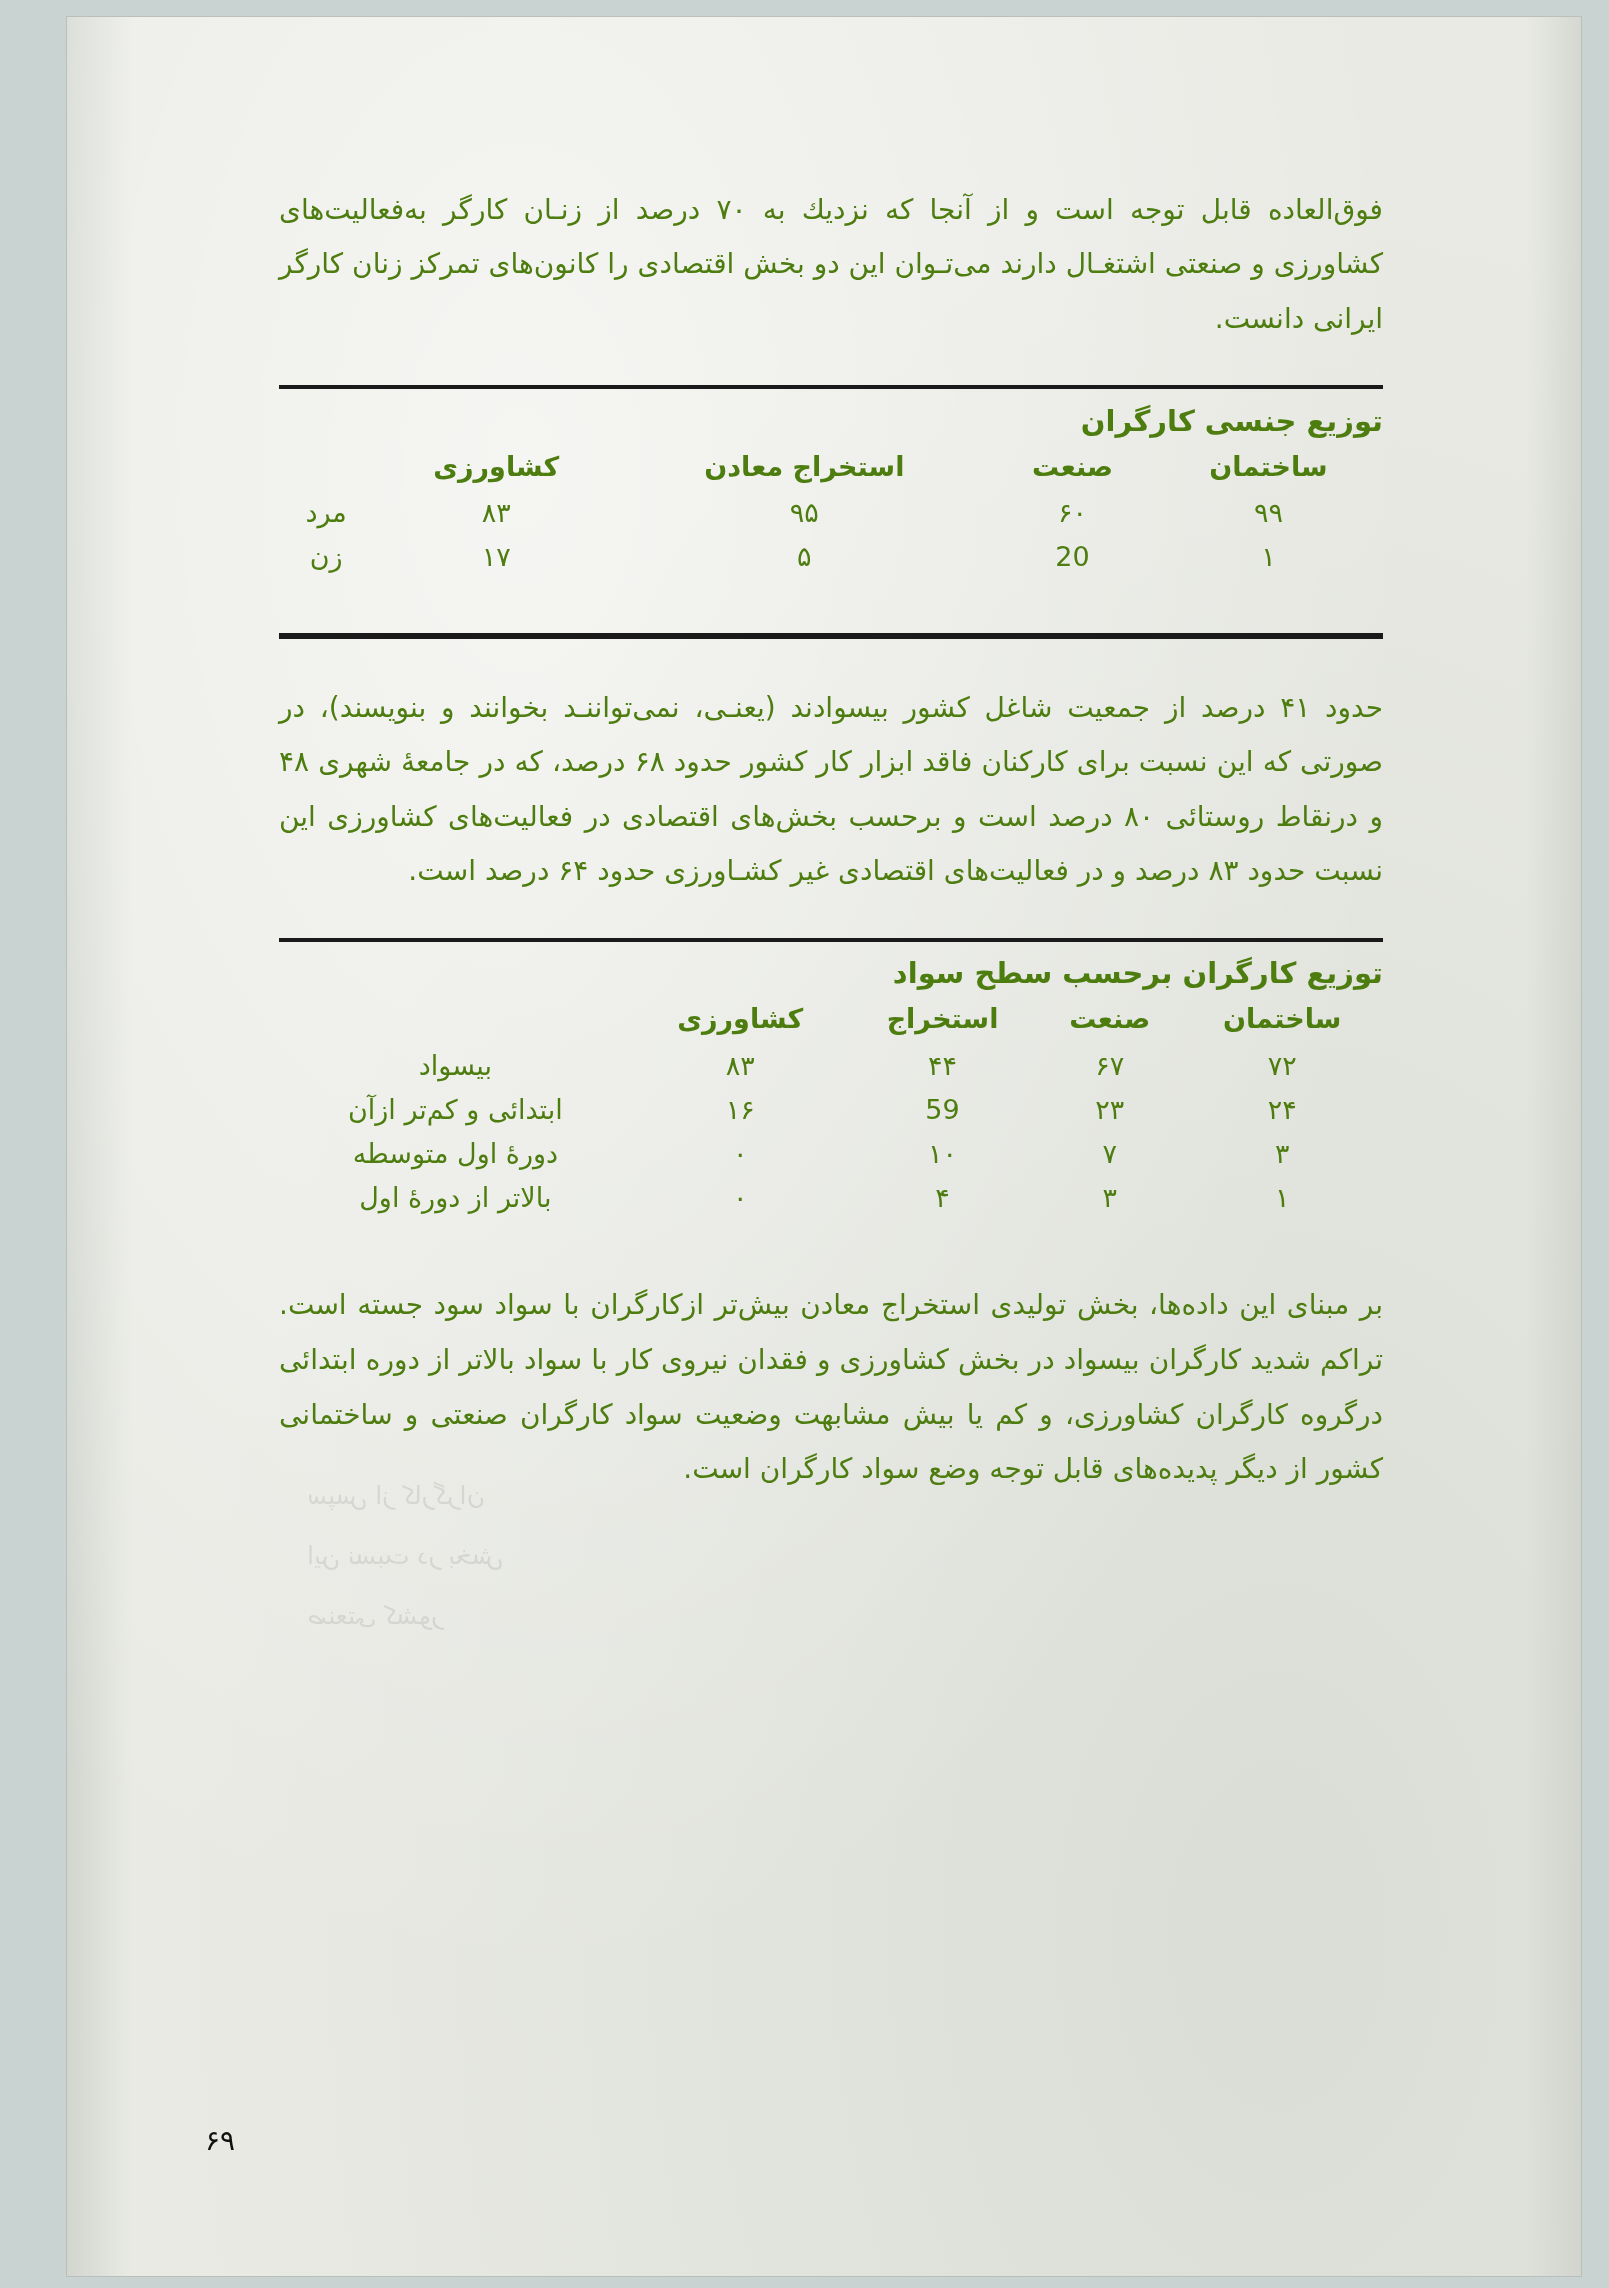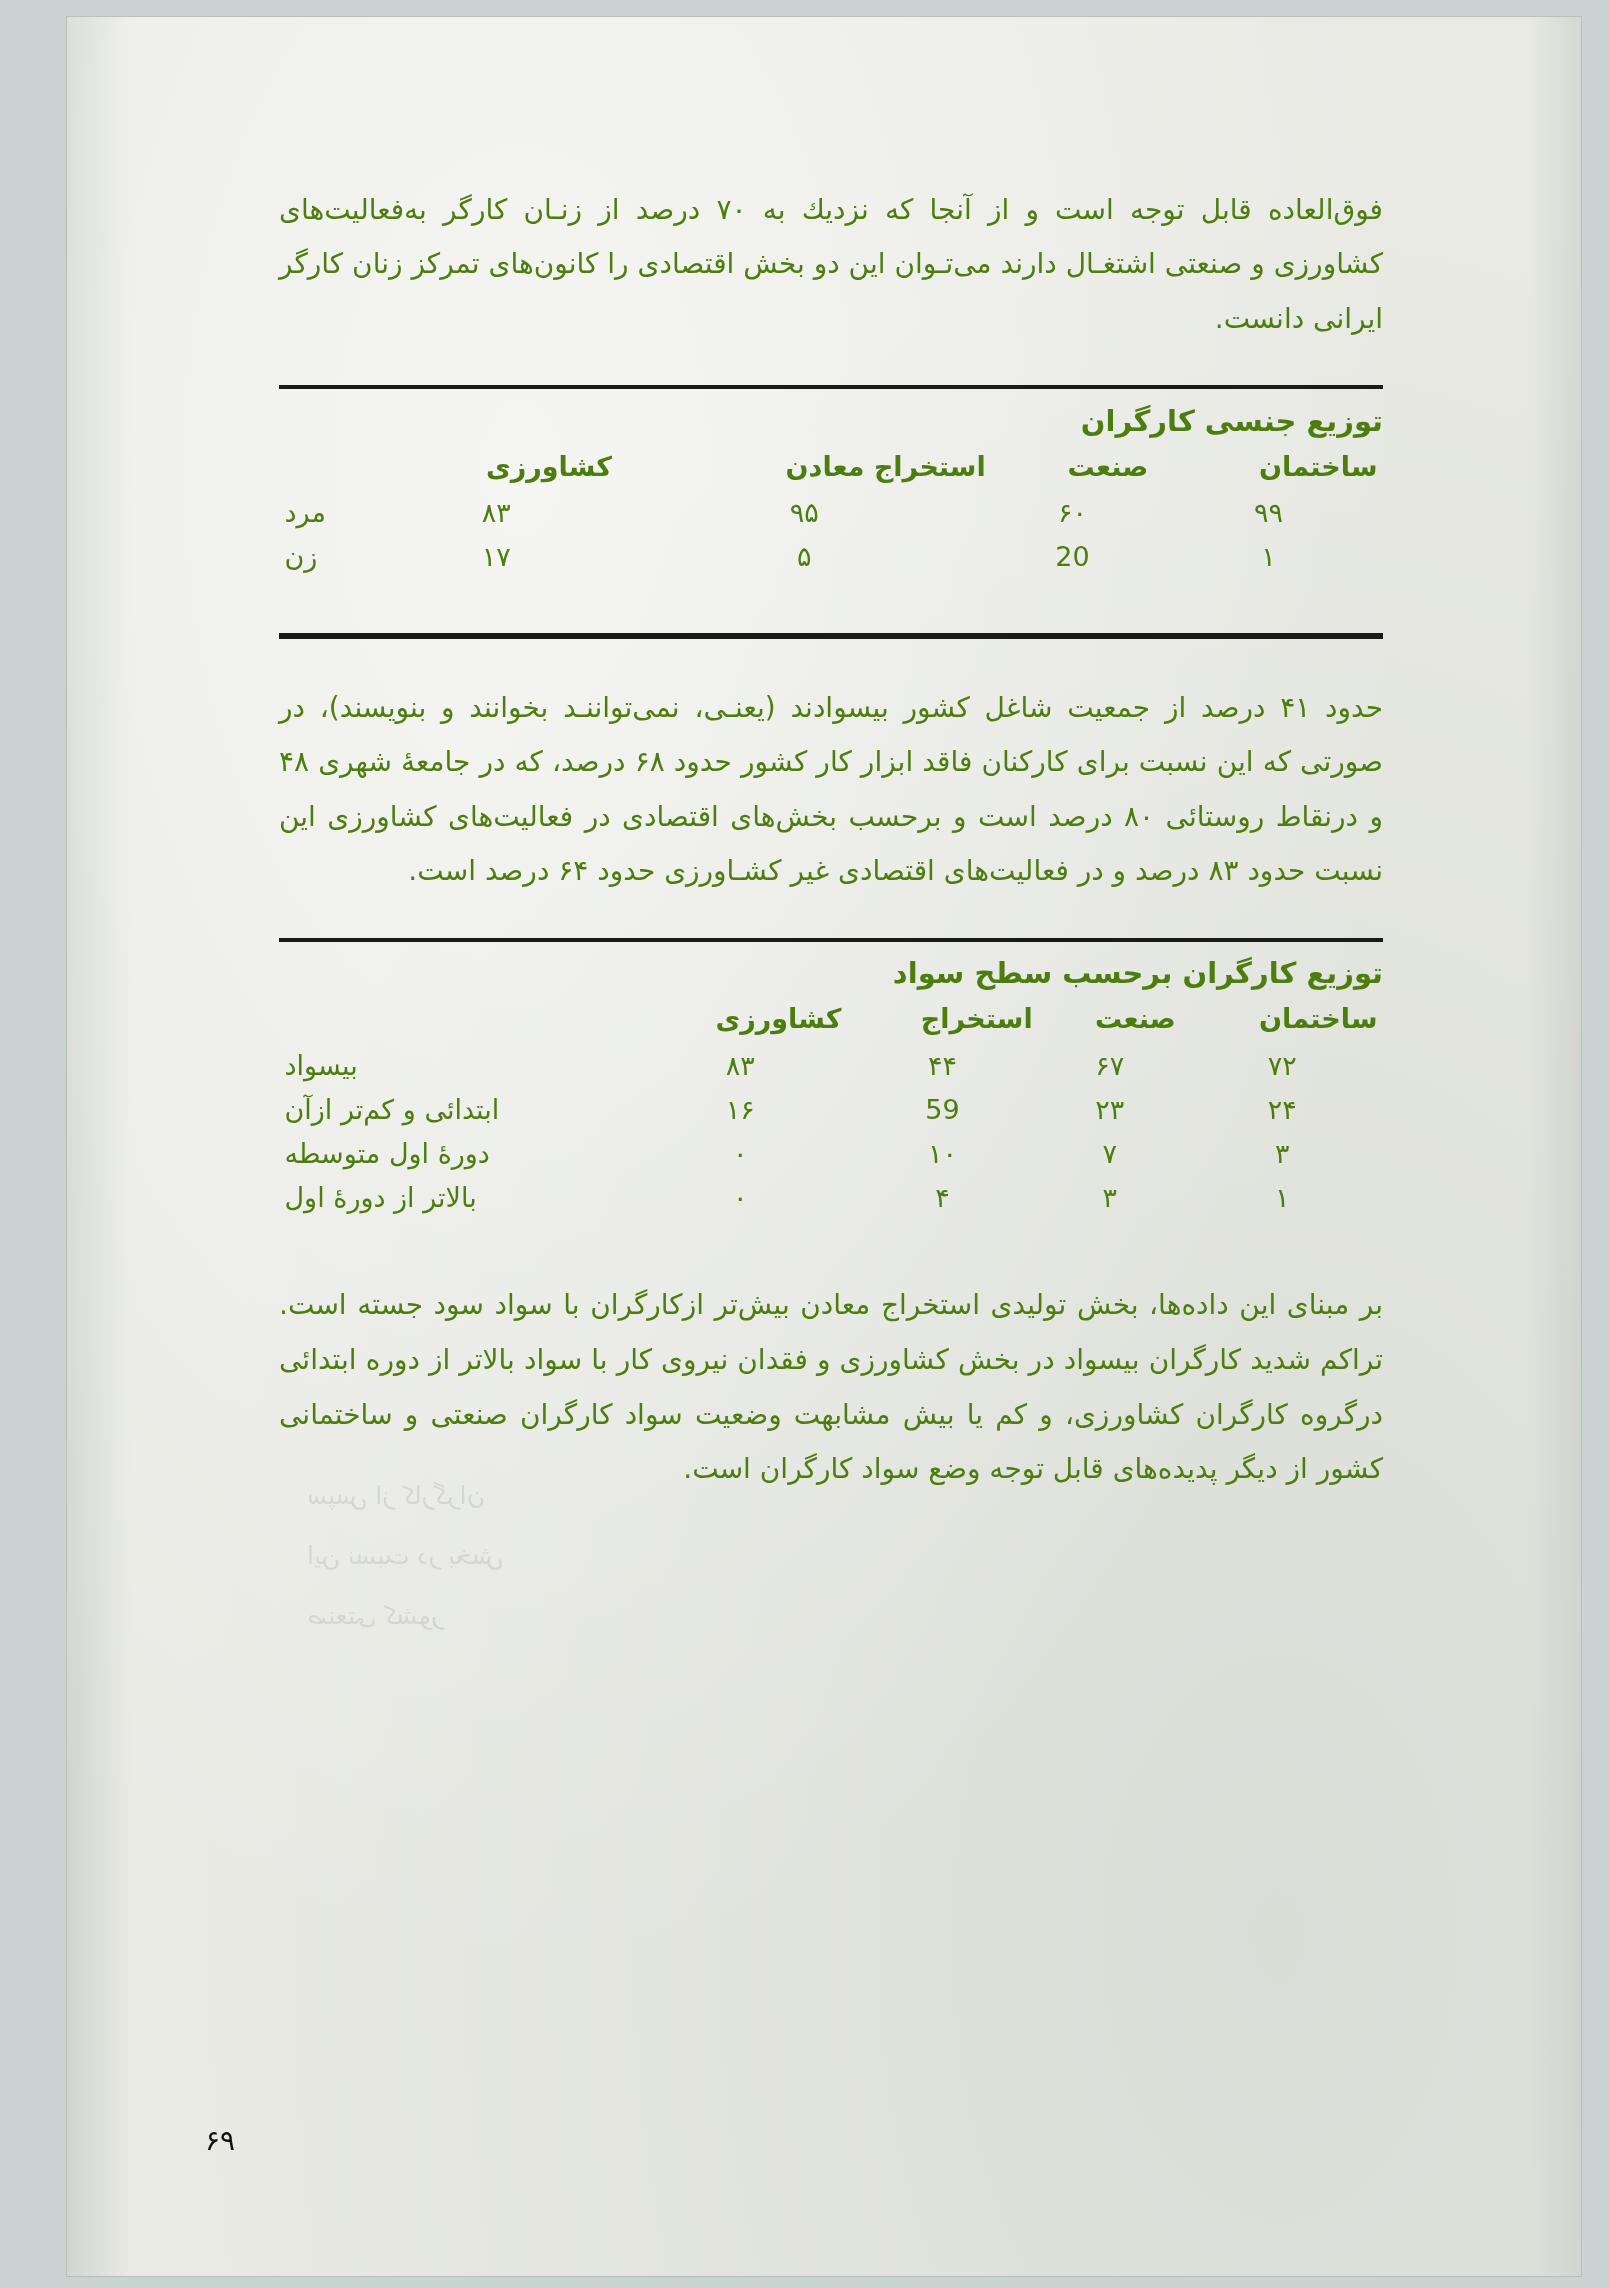--- a/index.html
+++ b/index.html
@@ -70,29 +70,30 @@
   }
   table.data {
     width: 100%;
     border-collapse: collapse;
     font-size: 27px;
     direction: rtl;
   }
   table.data th {
     font-weight: bold;
     padding: 3.7px 5.5px 9.2px 5.5px;
+    text-align: center;
     white-space: nowrap;
   }
   table.data td {
     padding: 6.5px 5.5px;
     text-align: center;
     white-space: nowrap;
   }
   table.data th.rowhead, table.data td.rowhead {
-    text-align: left;
+    text-align: center;
     padding-right: 7.4px;
     font-weight: normal;
   }
   .sec-head {
     font-size: 29px;
     font-weight: bold;
     text-align: right;
     margin: 13px 0 13px 0;
   }
   .sec-wrap { margin-top: 54px; }

